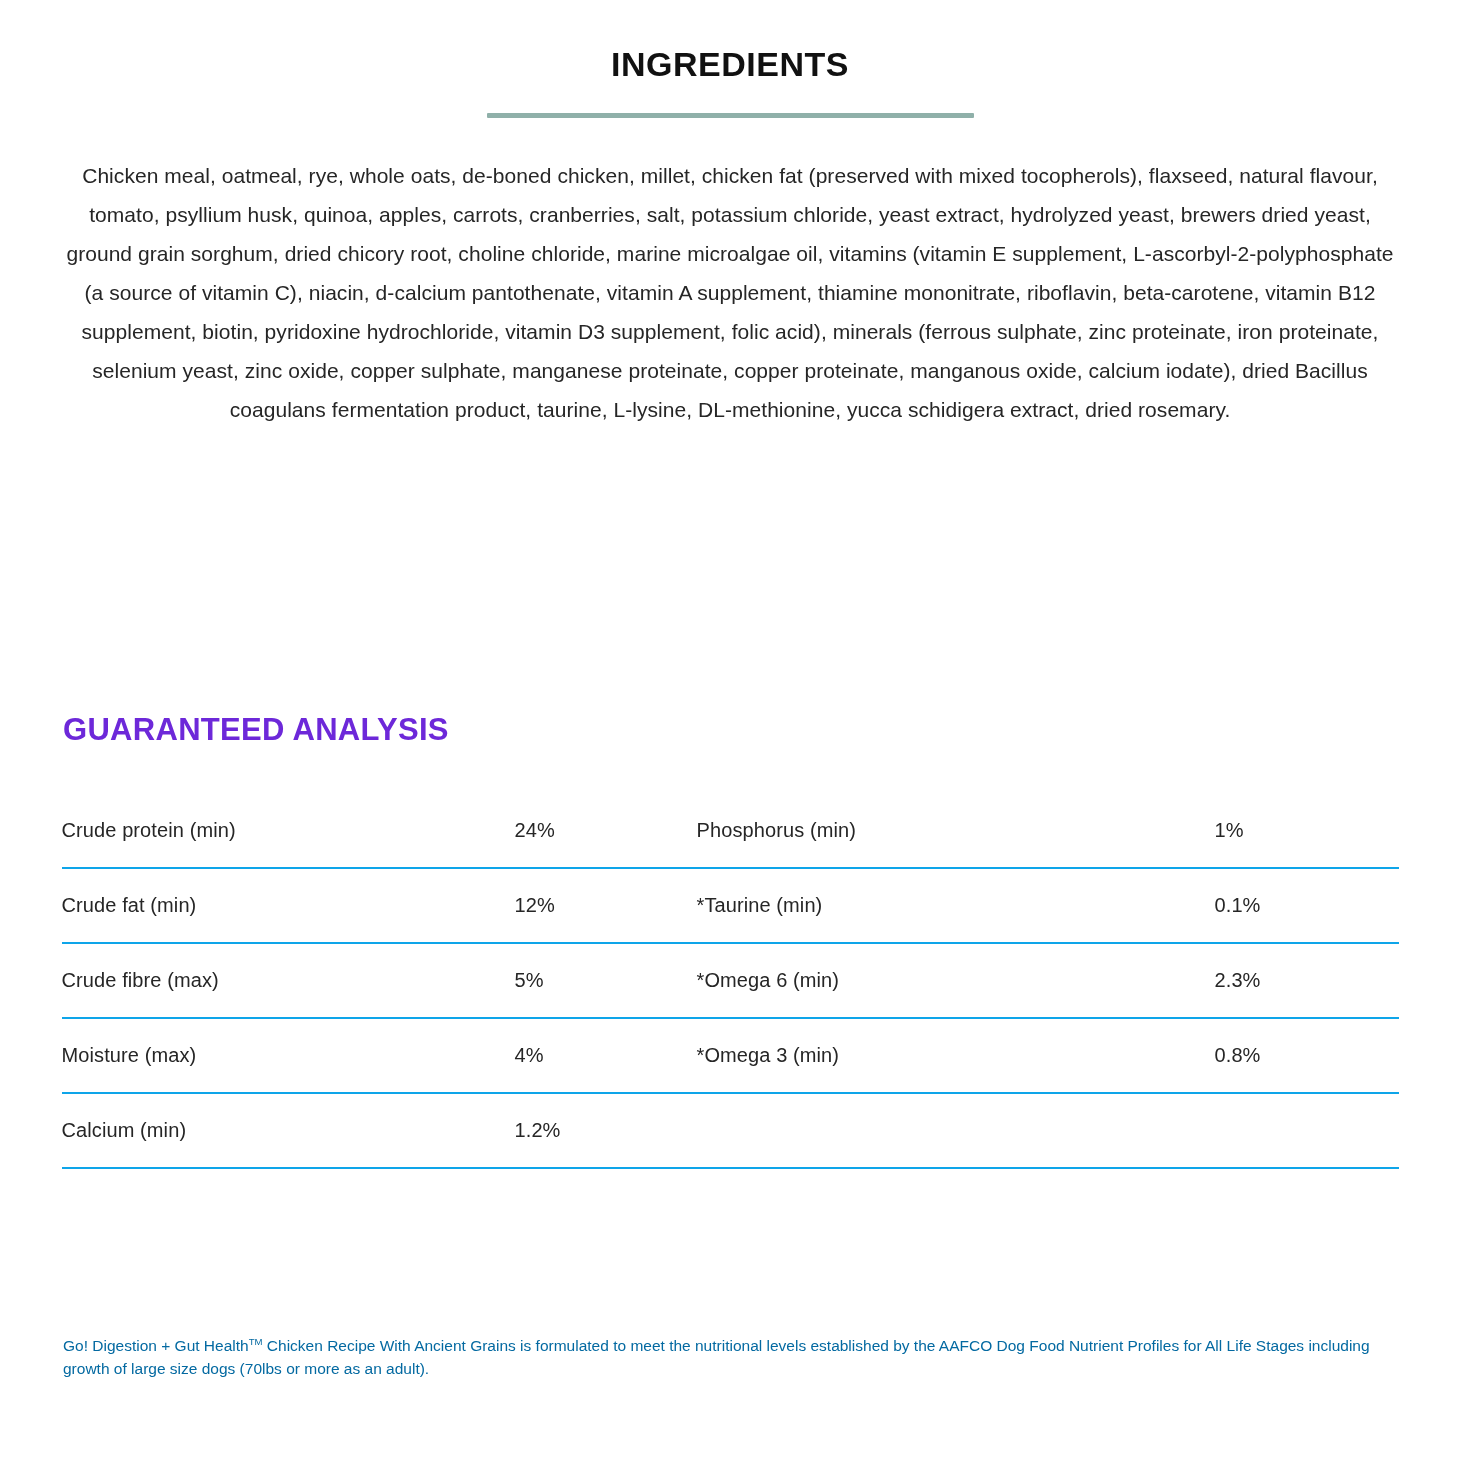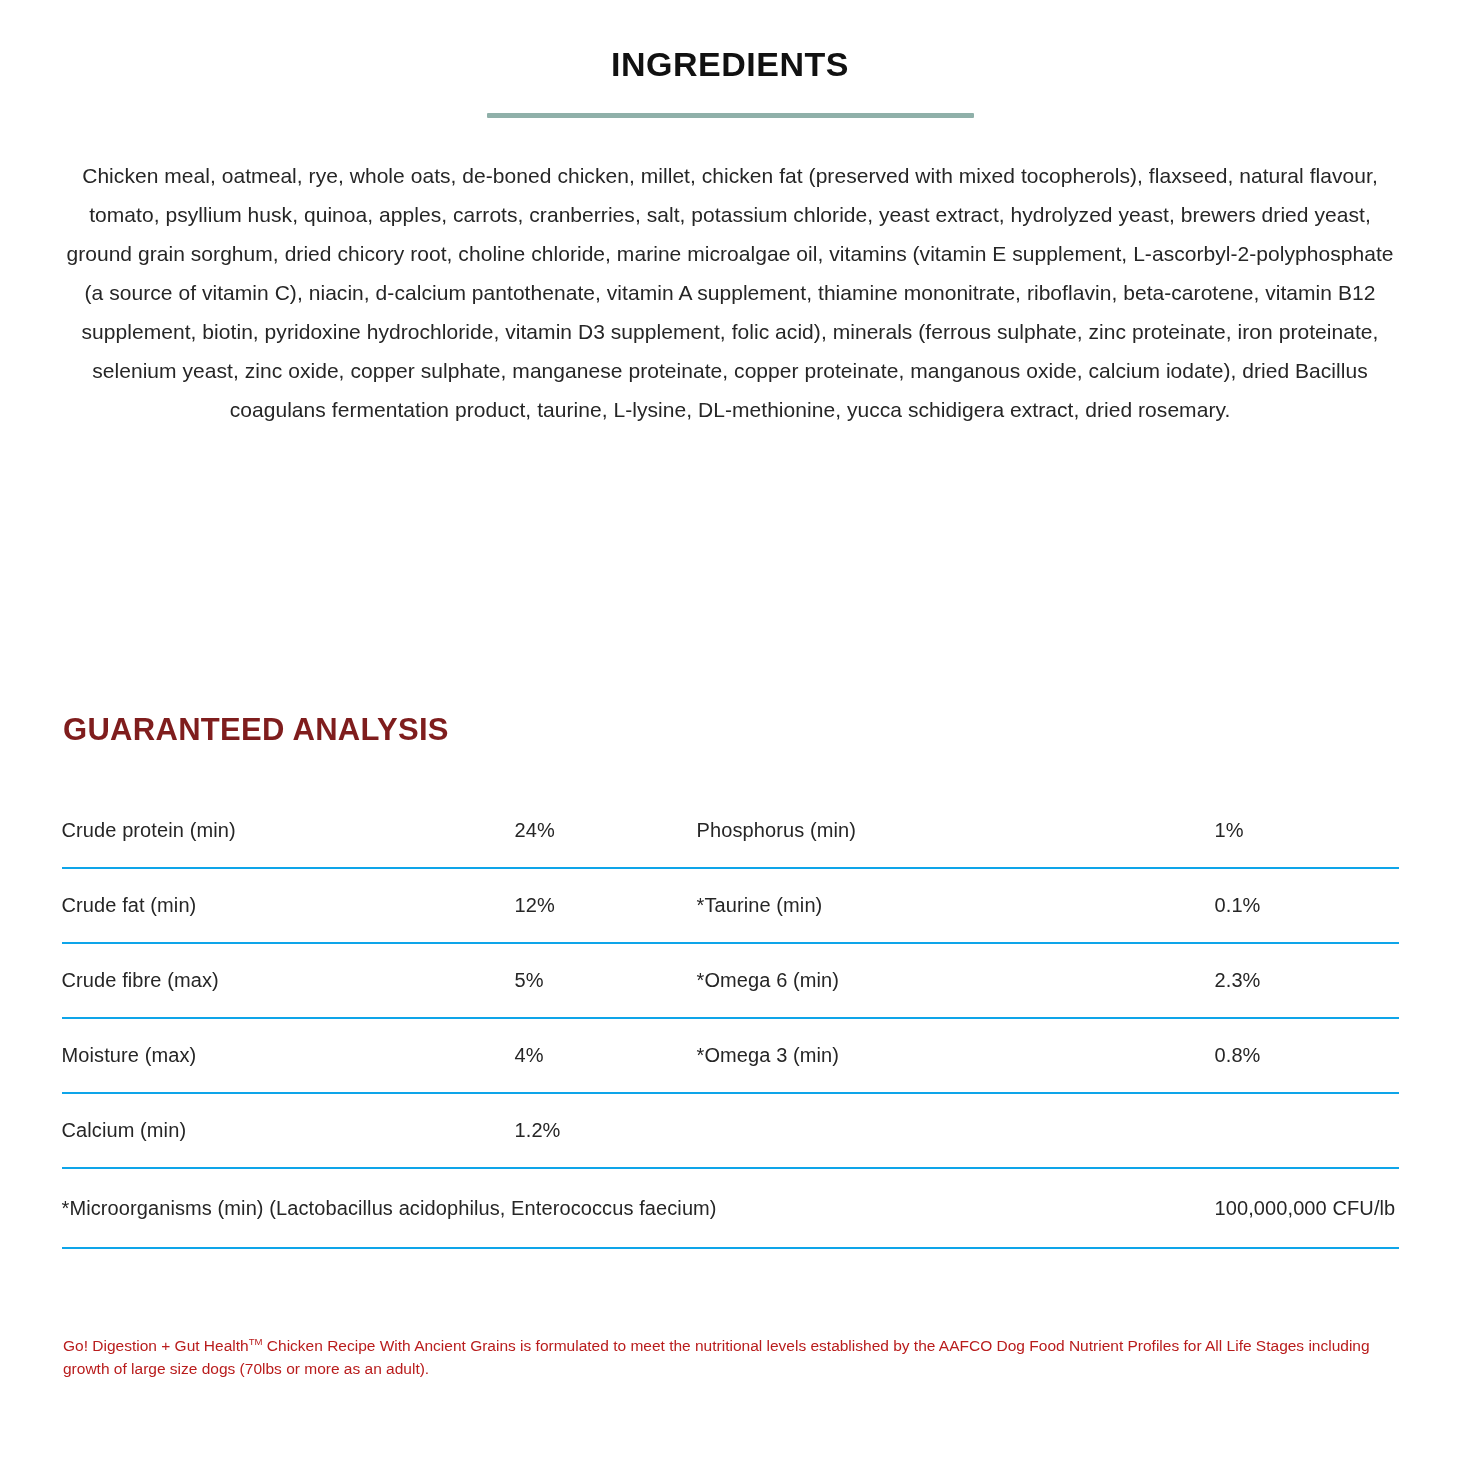--- a/index.html
+++ b/index.html
@@ -62,21 +62,21 @@
     position: absolute;
     top: 712px;
     left: 0;
     width: 1460px;
   }
   .ga-title {
     margin: 0 0 0 63px;
     font-size: 31px;
     font-weight: bold;
     letter-spacing: 0.3px;
-    color: #7f1d1d;
+    color: #6d28d9;
   }
 
   .ga-table {
     margin: 46px auto 0 auto;
     width: 1337px;
     border-collapse: collapse;
     table-layout: fixed;
   }
   .ga-table td {
     border-bottom: 2px solid #0ea5e9;
@@ -107,21 +107,21 @@
   .footnote-1 {
     top: 1262px;
     font-size: 15.5px;
     line-height: 22px;
     color: #3a3a3a;
   }
   .footnote-2 {
     top: 1334px;
     font-size: 15.5px;
     line-height: 23px;
-    color: #b91c1c;
+    color: #0369a1;
   }
   sup.tm {
     font-size: 0.62em;
     vertical-align: super;
     line-height: 0;
   }
 </style>
 </head>
 <body>
 
@@ -165,24 +165,20 @@
           <td class="col-value-a">4%</td>
           <td class="col-label-b">*Omega 3 (min)</td>
           <td class="col-value-b">0.8%</td>
         </tr>
         <tr>
           <td class="col-label-a">Calcium (min)</td>
           <td class="col-value-a">1.2%</td>
           <td class="col-label-b"></td>
           <td class="col-value-b"></td>
         </tr>
-        <tr class="micro-row">
-          <td colspan="3" class="micro-label">*Microorganisms (min) (Lactobacillus acidophilus, Enterococcus faecium)</td>
-          <td class="micro-value">100,000,000 CFU/lb</td>
-        </tr>
       </tbody>
     </table>
   </section>
 
 
   <div class="footnotes footnote-2" style="position:absolute;top:1334px;">
     <span>Go! Digestion + Gut Health</span><sup class="tm">TM</sup><span> Chicken Recipe With Ancient Grains is formulated to meet the nutritional levels established by the AAFCO Dog Food Nutrient Profiles for All Life Stages including growth of large size dogs (70lbs or more as an adult).</span>
   </div>
 
 </div>

